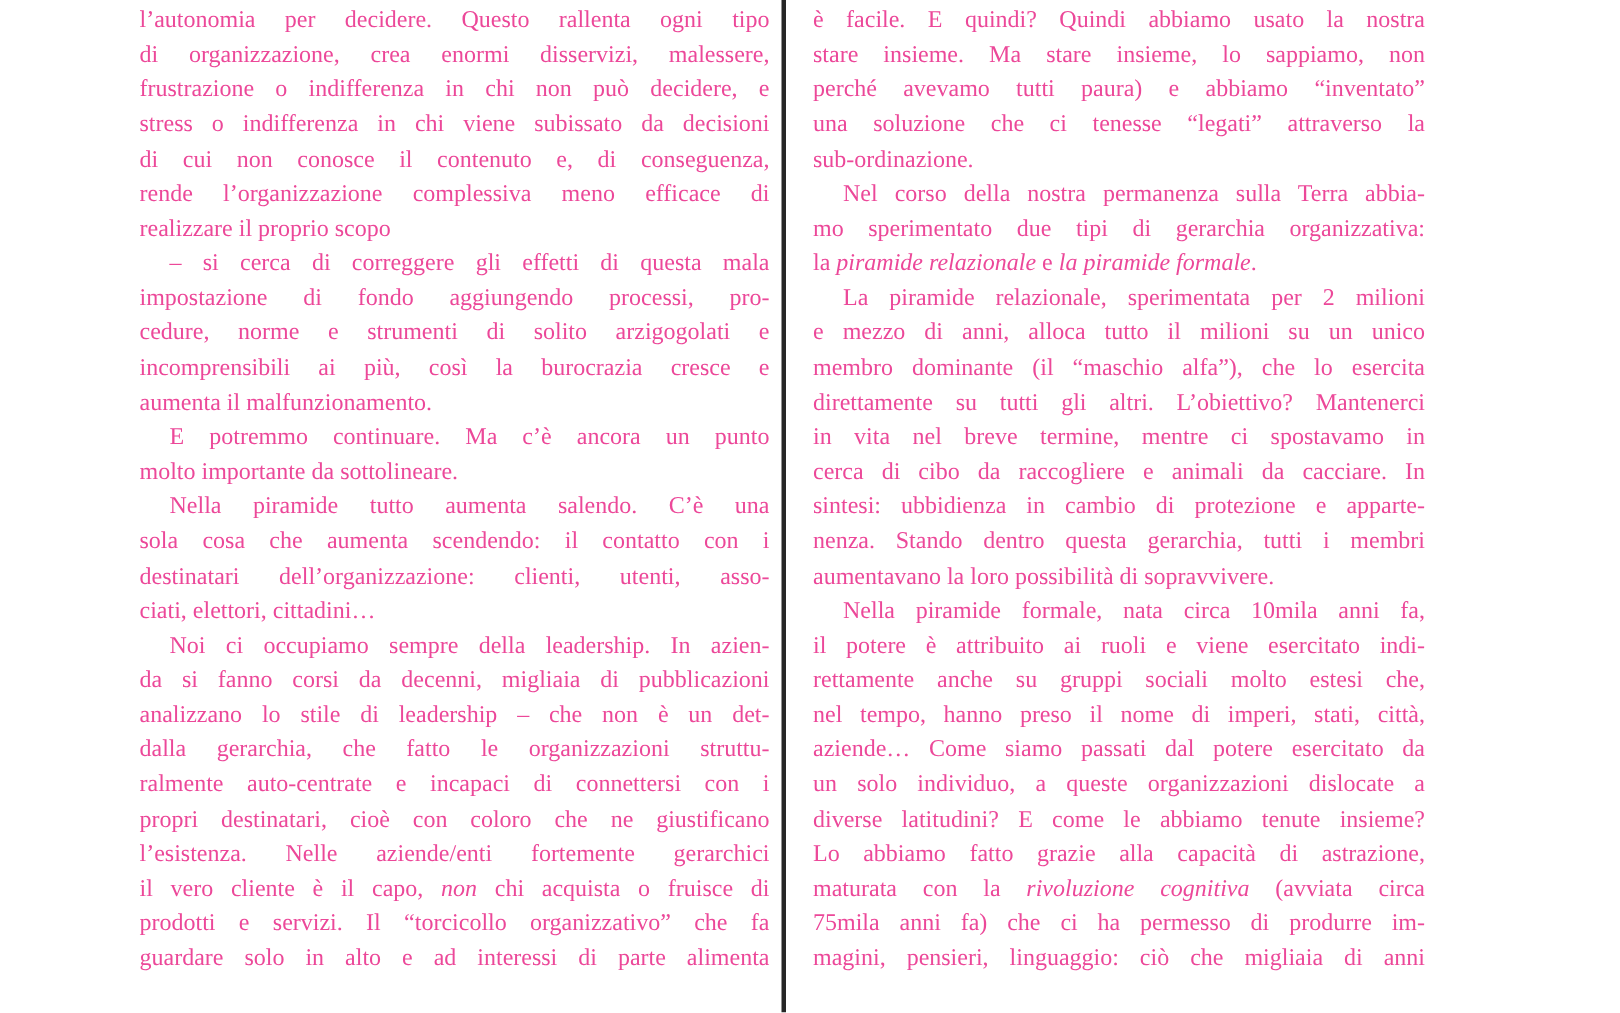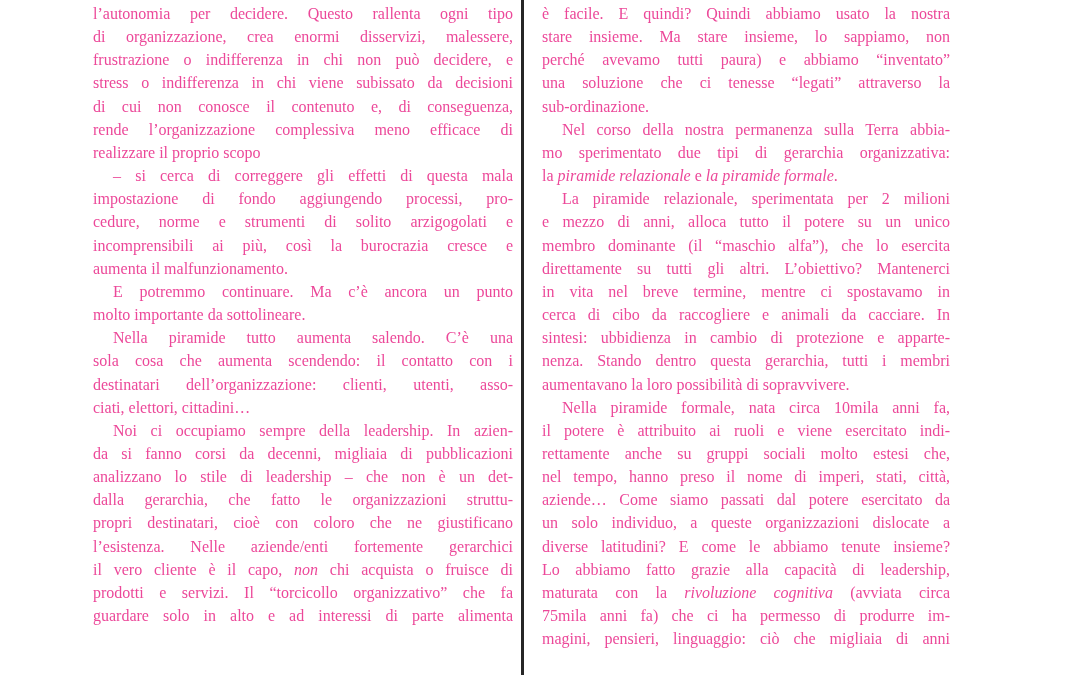--- a/index.html
+++ b/index.html
@@ -64,50 +64,51 @@
       <div class="line indent"><span>E potremmo continuare. Ma c’è ancora un punto</span></div>
       <div class="line para-end"><span>molto importante da sottolineare.</span></div>
       <div class="line indent"><span>Nella piramide tutto aumenta salendo. C’è una</span></div>
       <div class="line"><span>sola cosa che aumenta scendendo: il contatto con i</span></div>
       <div class="line"><span>destinatari dell’organizzazione: clienti, utenti, asso-</span></div>
       <div class="line para-end"><span>ciati, elettori, cittadini…</span></div>
       <div class="line indent"><span>Noi ci occupiamo sempre della leadership. In azien-</span></div>
       <div class="line"><span>da si fanno corsi da decenni, migliaia di pubblicazioni</span></div>
       <div class="line"><span>analizzano lo stile di leadership – che non è un det-</span></div>
       <div class="line"><span>dalla gerarchia, che fatto le organizzazioni struttu-</span></div>
+      <div class="line"><span>ralmente auto-centrate e incapaci di connettersi con i</span></div>
       <div class="line"><span>propri destinatari, cioè con coloro che ne giustificano</span></div>
       <div class="line"><span>l’esistenza. Nelle aziende/enti fortemente gerarchici</span></div>
       <div class="line"><span>il vero cliente è il capo, </span><span class="it">non</span><span> chi acquista o fruisce di</span></div>
       <div class="line"><span>prodotti e servizi. Il “torcicollo organizzativo” che fa</span></div>
       <div class="line"><span>guardare solo in alto e ad interessi di parte alimenta</span></div>
     </div>
   <div class="divider"></div>
   <div class="column column-right">
       <div class="line"><span>è facile. E quindi? Quindi abbiamo usato la nostra</span></div>
       <div class="line"><span>stare insieme. Ma stare insieme, lo sappiamo, non</span></div>
       <div class="line"><span>perché avevamo tutti paura) e abbiamo “inventato”</span></div>
       <div class="line"><span>una soluzione che ci tenesse “legati” attraverso la</span></div>
       <div class="line para-end"><span>sub-ordinazione.</span></div>
       <div class="line indent"><span>Nel corso della nostra permanenza sulla Terra abbia-</span></div>
       <div class="line"><span>mo sperimentato due tipi di gerarchia organizzativa:</span></div>
       <div class="line para-end"><span>la </span><span class="it">piramide relazionale</span><span> e </span><span class="it">la piramide formale</span><span>.</span></div>
       <div class="line indent"><span>La piramide relazionale, sperimentata per 2 milioni</span></div>
-      <div class="line"><span>e mezzo di anni, alloca tutto il potere su un unico</span></div>
+      <div class="line"><span>e mezzo di anni, alloca tutto il milioni su un unico</span></div>
       <div class="line"><span>membro dominante (il “maschio alfa”), che lo esercita</span></div>
       <div class="line"><span>direttamente su tutti gli altri. L’obiettivo? Mantenerci</span></div>
       <div class="line"><span>in vita nel breve termine, mentre ci spostavamo in</span></div>
       <div class="line"><span>cerca di cibo da raccogliere e animali da cacciare. In</span></div>
       <div class="line"><span>sintesi: ubbidienza in cambio di protezione e apparte-</span></div>
       <div class="line"><span>nenza. Stando dentro questa gerarchia, tutti i membri</span></div>
       <div class="line para-end"><span>aumentavano la loro possibilità di sopravvivere.</span></div>
       <div class="line indent"><span>Nella piramide formale, nata circa 10mila anni fa,</span></div>
       <div class="line"><span>il potere è attribuito ai ruoli e viene esercitato indi-</span></div>
       <div class="line"><span>rettamente anche su gruppi sociali molto estesi che,</span></div>
       <div class="line"><span>nel tempo, hanno preso il nome di imperi, stati, città,</span></div>
       <div class="line"><span>aziende… Come siamo passati dal potere esercitato da</span></div>
       <div class="line"><span>un solo individuo, a queste organizzazioni dislocate a</span></div>
       <div class="line"><span>diverse latitudini? E come le abbiamo tenute insieme?</span></div>
-      <div class="line"><span>Lo abbiamo fatto grazie alla capacità di leadership,</span></div>
+      <div class="line"><span>Lo abbiamo fatto grazie alla capacità di astrazione,</span></div>
       <div class="line"><span>maturata con la </span><span class="it">rivoluzione cognitiva</span><span> (avviata circa</span></div>
       <div class="line"><span>75mila anni fa) che ci ha permesso di produrre im-</span></div>
       <div class="line"><span>magini, pensieri, linguaggio: ciò che migliaia di anni</span></div>
     </div>
 </div>
 
 </body></html>

